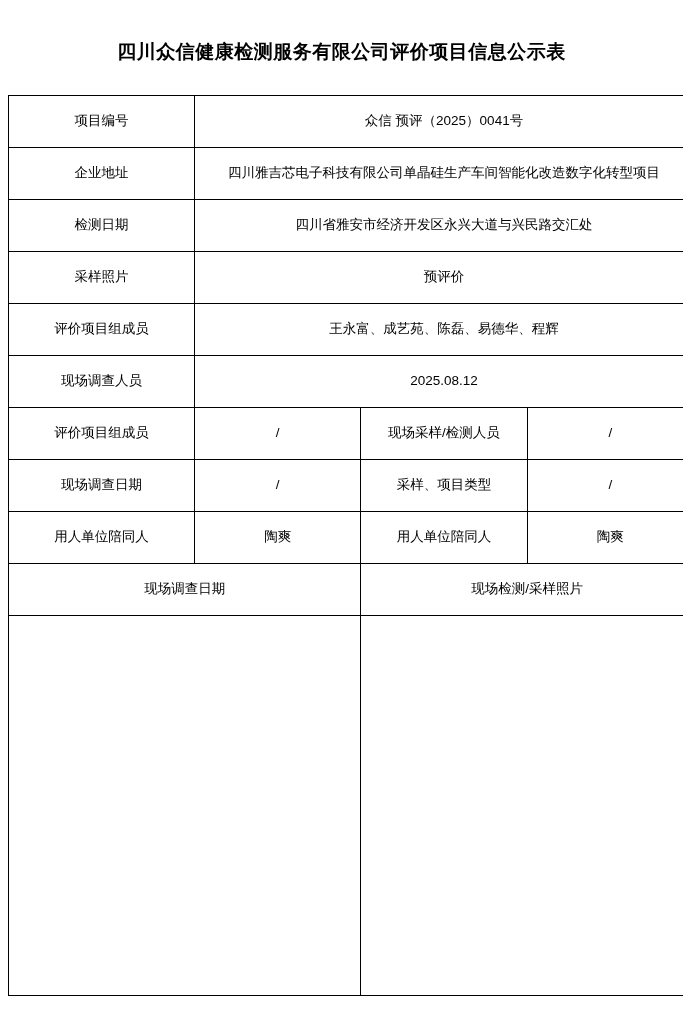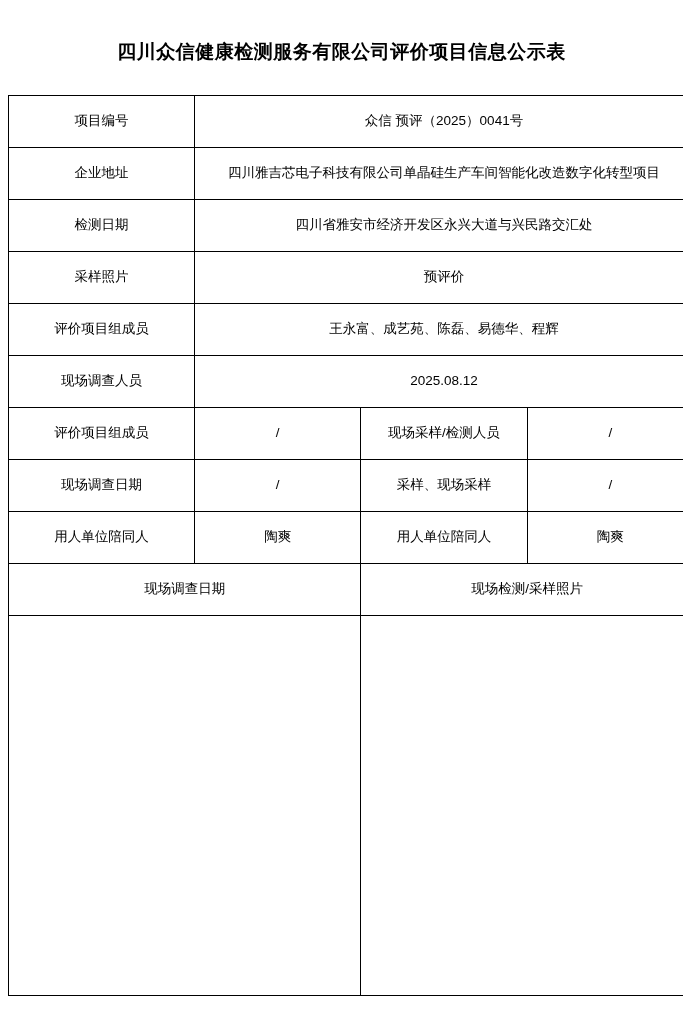--- a/index.html
+++ b/index.html
@@ -118,21 +118,21 @@
       <tr class="row-h">
         <td class="label-cell">评价项目组成员</td>
         <td class="quarter-cell">/</td>
         <td class="mid-label-cell">现场采样/检测人员</td>
         <td class="quarter-cell">/</td>
       </tr>
 
       <tr class="row-h">
         <td class="label-cell">现场调查日期</td>
         <td class="quarter-cell">/</td>
-        <td class="mid-label-cell">采样、现场采样</td>
+        <td class="mid-label-cell">采样、项目类型</td>
         <td class="quarter-cell">/</td>
       </tr>
 
       <tr class="row-h">
         <td class="label-cell">用人单位陪同人</td>
         <td class="quarter-cell">陶爽</td>
         <td class="mid-label-cell">用人单位陪同人</td>
         <td class="quarter-cell">陶爽</td>
       </tr>
 

